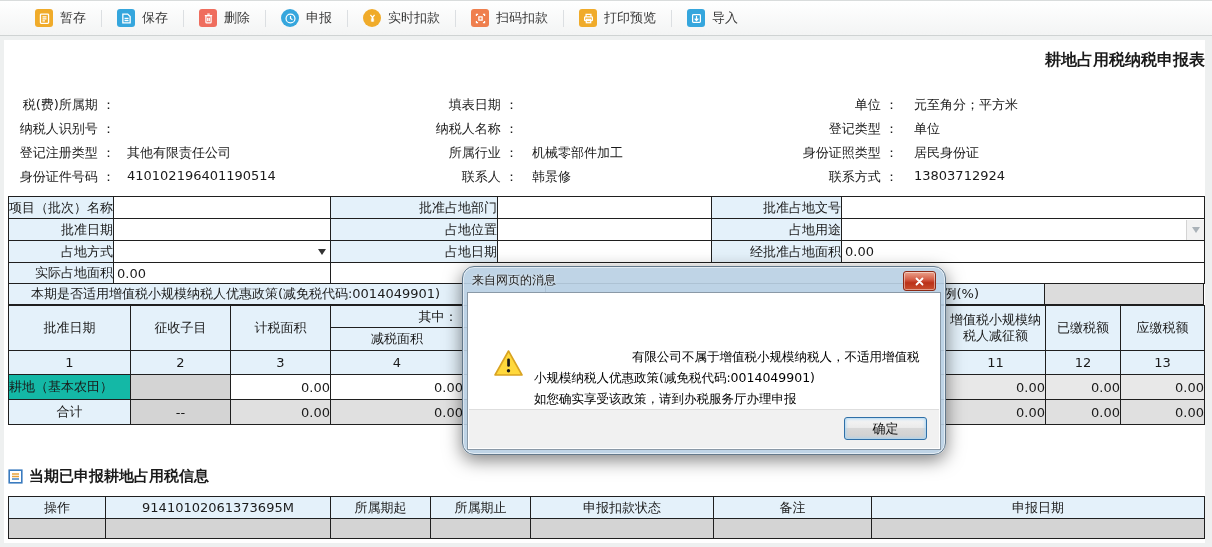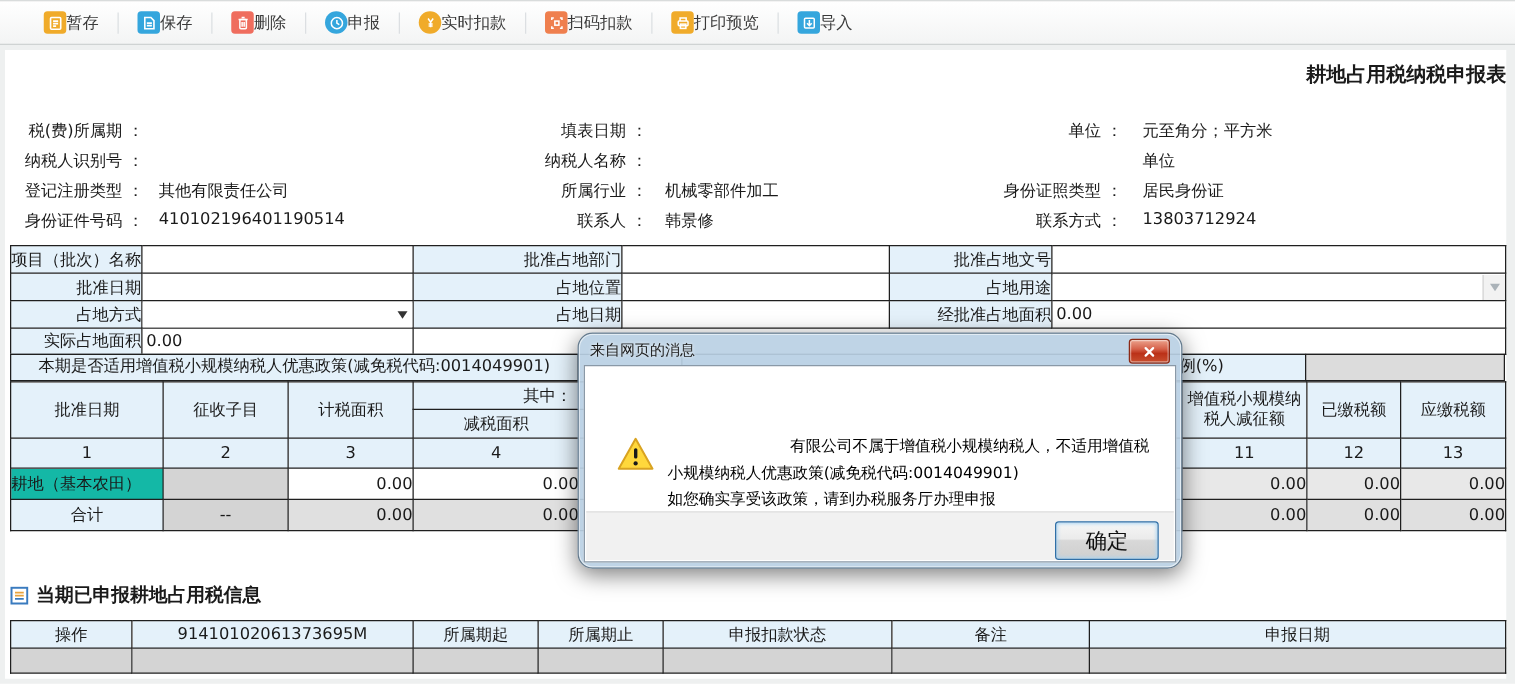--- a/index.html
+++ b/index.html
@@ -10,21 +10,21 @@
     font-size:13px;color:#1a1a1a;
     -webkit-font-smoothing:antialiased;
   }
   
   .toolbar{
     position:absolute;left:0;top:0;width:1212px;height:36px;
     background:linear-gradient(#ffffff,#f3f4f4);
     border-top:1px solid #d9dcdc;border-bottom:1px solid #cfd3d3;
     display:flex;align-items:center;padding-left:22px;box-sizing:border-box;
   }
-  .tb-btn{display:flex;align-items:center;padding:0 13px;height:26px;cursor:pointer;text-align:center;}
+  .tb-btn{display:flex;align-items:center;gap:7px;padding:0 13px;height:26px;cursor:pointer;text-align:center;}
   .tb-ic{width:18px;height:18px;border-radius:3px;display:flex;align-items:center;justify-content:center;flex:0 0 auto;}
   .tb-lb{color:#3a3a3a;font-size:13px;white-space:nowrap;}
   .tb-sep{width:1px;height:17px;background:#dcdfe2;margin:0 2px;}
   
   .page{position:absolute;left:4px;top:40px;width:1201px;height:503px;background:#ffffff;}
   .form-title{position:absolute;left:0;top:10px;width:100%;text-align:right;font-size:16px;font-weight:bold;}
   
   .info-row{position:absolute;left:0;width:100%;height:24px;}
   .il{position:absolute;text-align:right;white-space:nowrap;}
   .iv{position:absolute;white-space:nowrap;}
@@ -67,25 +67,25 @@
   }
   .dlg-body{
     position:absolute;left:4px;right:4px;top:25px;bottom:4px;background:#ffffff;
     border:1px solid #8headc;border:1px solid #8a99a7;box-sizing:border-box;
   }
   .warn{position:absolute;left:25px;top:56px;}
   .dlg-text{position:absolute;left:66px;top:53px;font-size:12.5px;line-height:21px;color:#000;}
   .dlg-text .ind{padding-left:98px;}
   .dlg-footer{position:absolute;left:1px;right:1px;bottom:1px;height:38px;background:#f1f1f1;border-top:1px solid #dedede;}
   .ok{
-    position:absolute;right:12px;top:7px;width:83px;height:31px;
+    position:absolute;right:12px;top:7px;width:83px;height:23px;
     background:linear-gradient(#f6f6f6,#ebebeb 45%,#d8d8d8 50%,#cfcfcf);
     border:1px solid #2f6fa7;border-radius:3px;
     box-shadow:inset 0 0 3px 1px #a9d5f3;
-    font:inherit;font-size:17px;color:#111;cursor:pointer;
+    font:inherit;font-size:13px;color:#111;cursor:pointer;
   }
 </style>
 </head>
 <body>
 
 <div class="toolbar">
   <div class="tb-btn">
     <span class="tb-ic" style="background:#f0ab2a">
       <svg width="13" height="13" viewBox="0 0 16 16" fill="none" stroke="#fff" stroke-width="1.6">
           <rect x="3" y="2.5" width="10" height="11.5" rx="1"></rect>
@@ -177,20 +177,21 @@
     <span class="il il2">填表日期 ：</span>
       <span class="iv iv2"></span>
     <span class="il il3">单位 ：</span>
       <span class="iv iv3">元至角分；平方米</span>
   </div>
   <div class="info-row" style="top:80px">
     <span class="il il1">纳税人识别号 ：</span>
       <span class="iv iv1"></span>
     <span class="il il2">纳税人名称 ：</span>
       <span class="iv iv2"></span>
+    <span class="il il3">登记类型 ：</span>
       <span class="iv iv3">单位</span>
   </div>
   <div class="info-row" style="top:104px">
     <span class="il il1">登记注册类型 ：</span>
       <span class="iv iv1">其他有限责任公司</span>
     <span class="il il2">所属行业 ：</span>
       <span class="iv iv2">机械零部件加工</span>
     <span class="il il3">身份证照类型 ：</span>
       <span class="iv iv3">居民身份证</span>
   </div>

